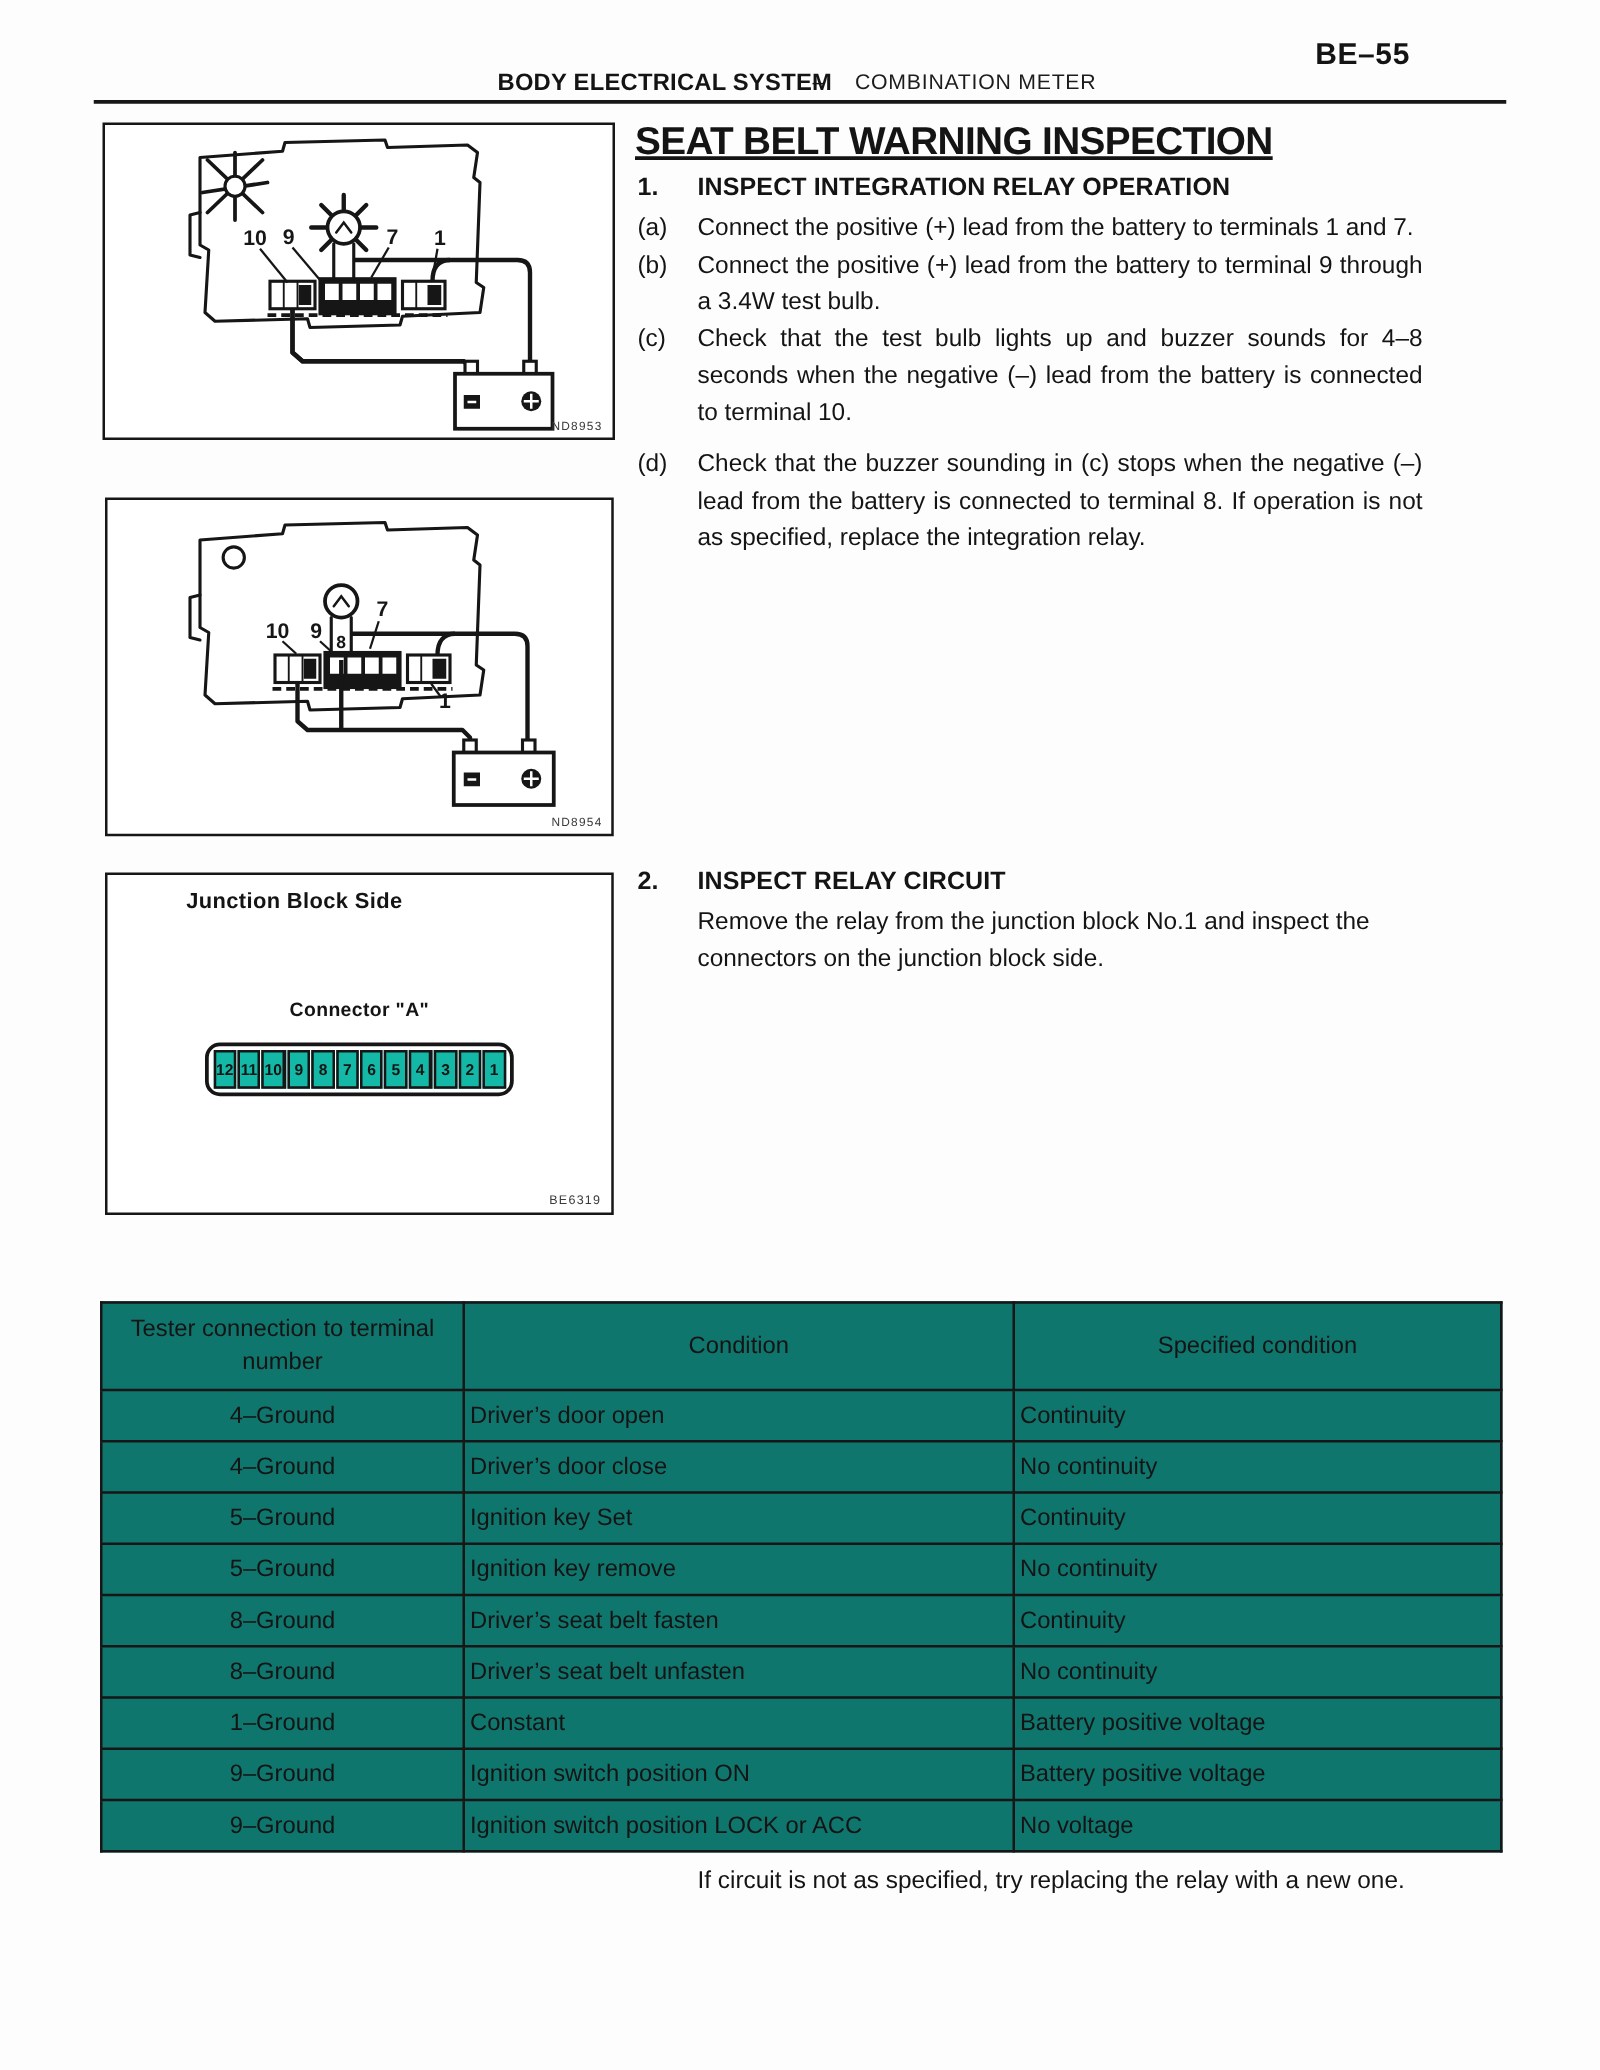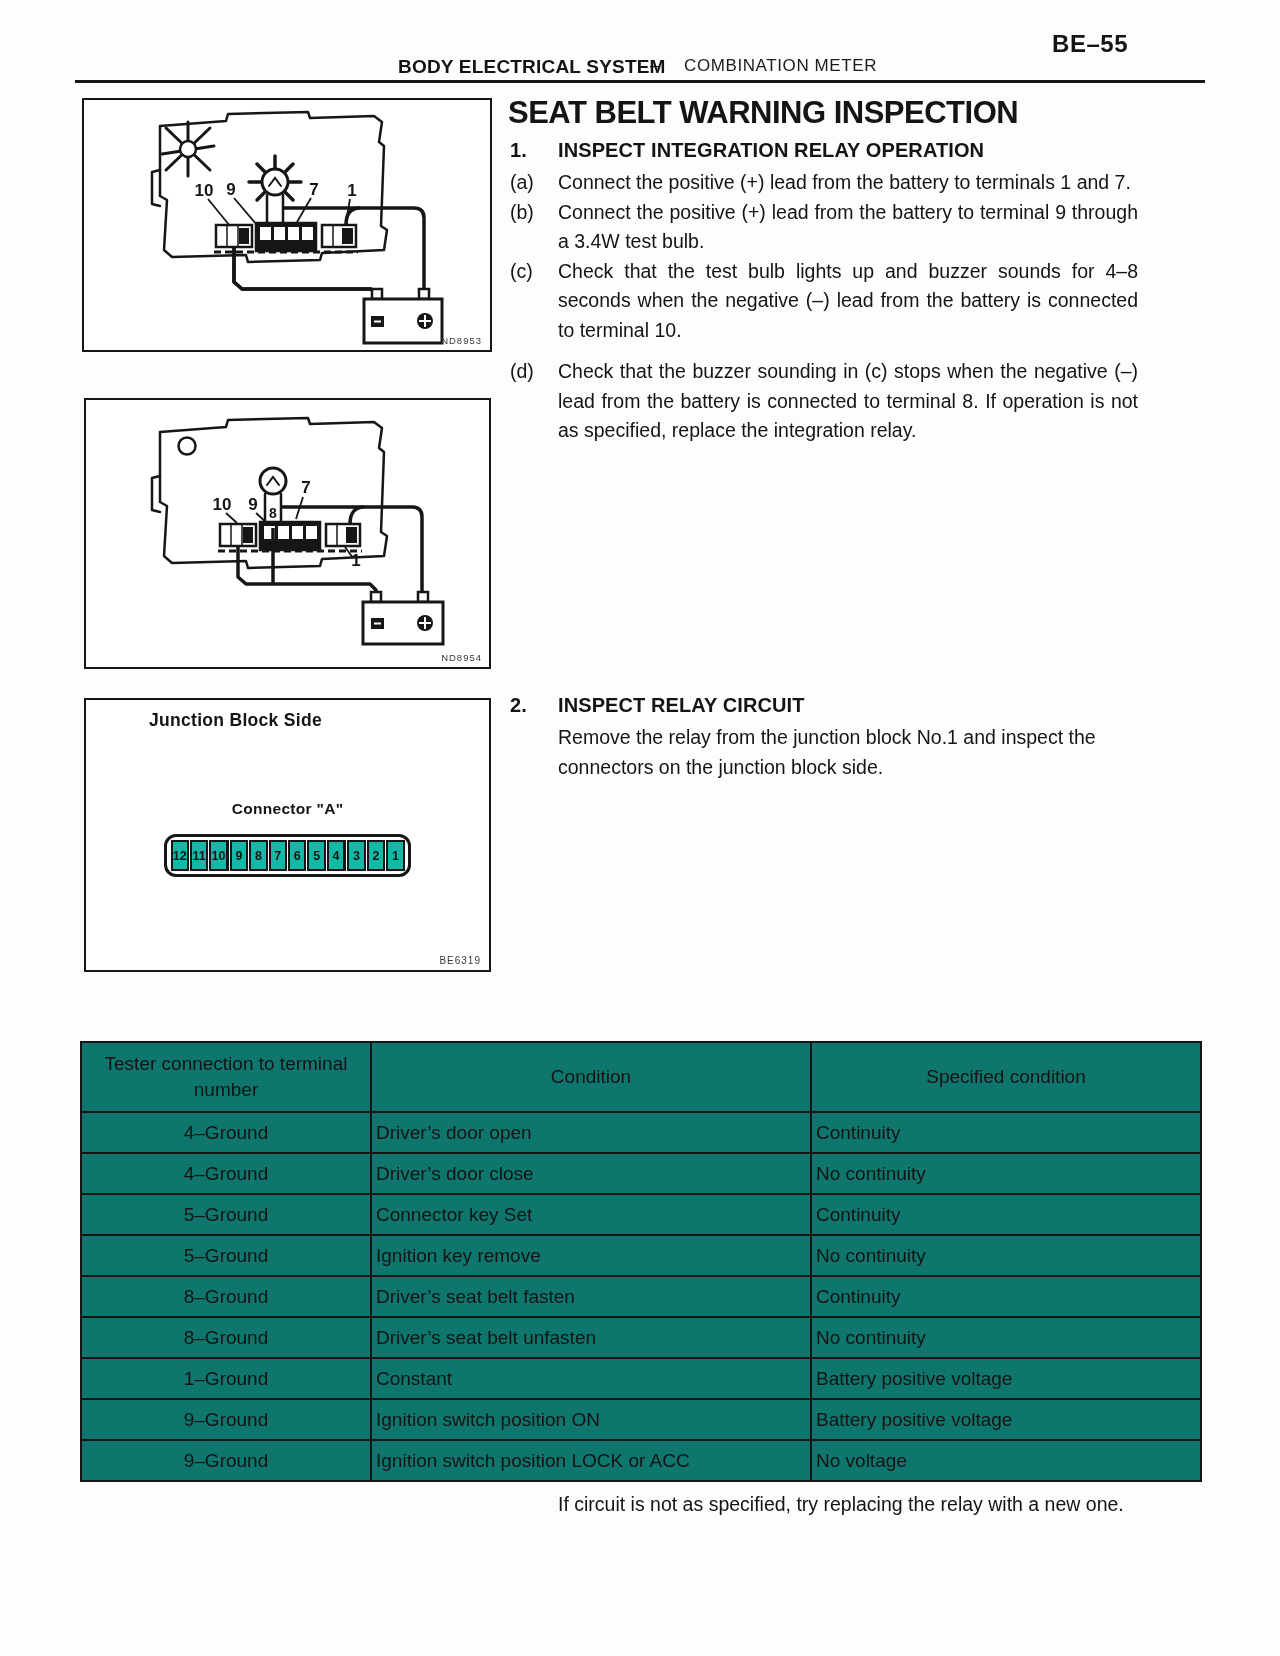--- a/index.html
+++ b/index.html
@@ -30,21 +30,21 @@
     border:3px solid #161616;border-radius:12px;background:#fff;
     box-sizing:border-box;padding:3px;}
   .pin-row{display:flex;width:100%;height:100%;}
   .pin-cell{flex:1;margin:0 .5px;border:2px solid #161616;background:#14b8a6;
     display:flex;align-items:center;justify-content:center;
     font-size:12.5px;font-weight:bold;}
   .pin-cell.key{border-right-width:3px;}
   .fig-code{position:absolute;right:8px;bottom:4px;font-size:10px;color:#3a3a3a;letter-spacing:1px;}
   
   .doc-title{position:absolute;left:508px;top:95px;font-size:31px;font-weight:bold;
-    letter-spacing:-.5px;white-space:nowrap;}
+    letter-spacing:-.5px;white-space:nowrap;text-decoration:underline;}
   .sec-heading{position:absolute;display:flex;font-size:20px;font-weight:bold;letter-spacing:.1px;}
   #sec1-heading{left:510px;top:139px;}
   #sec2-heading{left:510px;top:694px;}
   .sec-num{width:48px;flex:none;}
   .steps{position:absolute;left:510px;top:168px;width:628px;}
   .step{display:flex;font-size:19.5px;line-height:29.5px;}
   .step-label{width:48px;flex:none;}
   .step-text{flex:1;text-align:justify;}
   .step:last-child{margin-top:12px;}
   .sec2-body{position:absolute;left:558px;top:723px;width:578px;
@@ -297,21 +297,21 @@
         <td>Driver’s door open</td>
         <td>Continuity</td>
       </tr>
       <tr>
         <td>4–Ground</td>
         <td>Driver’s door close</td>
         <td>No continuity</td>
       </tr>
       <tr>
         <td>5–Ground</td>
-        <td>Connector key Set</td>
+        <td>Ignition key Set</td>
         <td>Continuity</td>
       </tr>
       <tr>
         <td>5–Ground</td>
         <td>Ignition key remove</td>
         <td>No continuity</td>
       </tr>
       <tr>
         <td>8–Ground</td>
         <td>Driver’s seat belt fasten</td>

